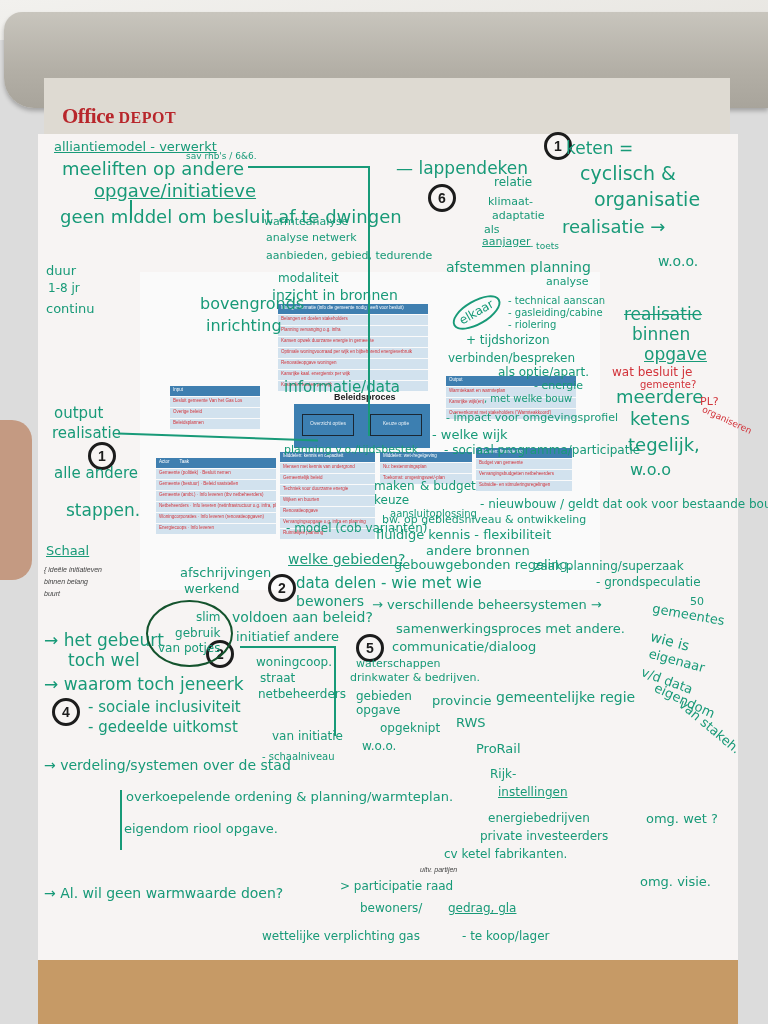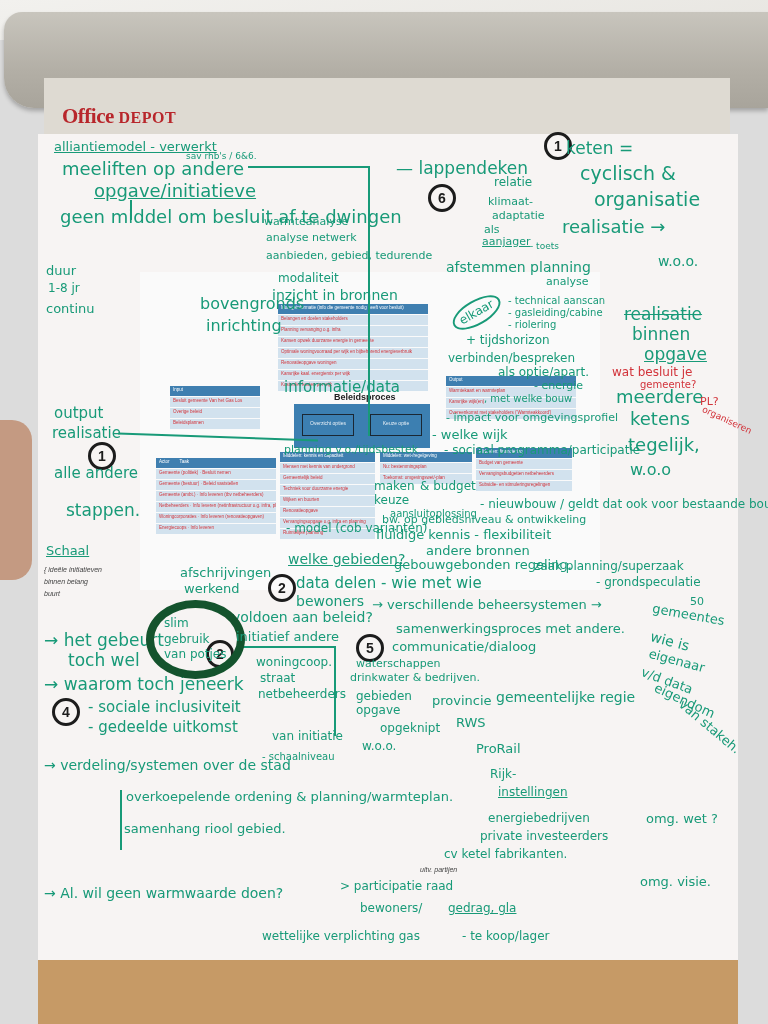--- a/index.html
+++ b/index.html
@@ -131,21 +131,21 @@
 <div class="k" style="left:44px;top:566px;">{ ideële initiatieven</div>
 <div class="k" style="left:44px;top:578px;">  binnen belang</div>
 <div class="k" style="left:44px;top:590px;">  buurt</div>
 <div class="g" style="left:44px;top:632px;font-size:17px;">→ het gebeurt</div>
 <div class="g" style="left:68px;top:652px;font-size:17px;">toch wel</div>
 <div class="g" style="left:44px;top:676px;font-size:17px;">→ waarom toch jeneerk</div>
 <div class="g" style="left:88px;top:700px;font-size:15px;">- sociale inclusiviteit</div>
 <div class="g" style="left:88px;top:720px;font-size:15px;">- gedeelde uitkomst</div>
 <div class="g" style="left:44px;top:758px;font-size:14px;">→ verdeling/systemen over de stad</div>
 <div class="g" style="left:126px;top:790px;font-size:13px;">overkoepelende ordening &amp; planning/warmteplan.</div>
-<div class="g" style="left:124px;top:822px;font-size:13px;">samenhang riool gebied.</div>
+<div class="g" style="left:124px;top:822px;font-size:13px;">eigendom riool opgave.</div>
 <div class="g" style="left:44px;top:886px;font-size:14px;">→ Al. wil geen warmwaarde doen?</div>
 <div class="g" style="left:262px;top:930px;font-size:12px;">wettelijke verplichting gas</div>
 
 <div class="g" style="left:396px;top:160px;font-size:17px;">— lappendeken</div>
 <div class="g" style="left:494px;top:176px;font-size:12px;">relatie</div>
 <div class="g" style="left:488px;top:196px;font-size:11px;">klimaat-</div>
 <div class="g" style="left:492px;top:210px;font-size:11px;">adaptatie</div>
 <div class="g" style="left:484px;top:224px;font-size:11px;">als</div>
 <div class="g" style="left:482px;top:236px;font-size:11px;text-decoration:underline;">aanjager</div>
 <div class="g" style="left:530px;top:242px;font-size:9px;">- toets</div>
@@ -181,21 +181,21 @@
 <div class="g" style="left:394px;top:558px;font-size:13px;">gebouwgebonden regeling.</div>
 <div class="g" style="left:286px;top:522px;font-size:12px;">- model (cob varianten)</div>
 <div class="g" style="left:288px;top:552px;font-size:14px;text-decoration:underline;">welke gebieden?</div>
 <div class="g" style="left:180px;top:566px;font-size:13px;">afschrijvingen</div>
 <div class="g" style="left:184px;top:582px;font-size:13px;">werkend</div>
 <div class="g" style="left:296px;top:576px;font-size:15px;">data delen - wie met wie</div>
 <div class="g" style="left:296px;top:594px;font-size:14px;">bewoners</div>
 <div class="g" style="left:232px;top:610px;font-size:14px;">voldoen aan beleid?</div>
 <div class="g" style="left:534px;top:560px;font-size:12px;">zaak planning/superzaak</div>
 <div class="g" style="left:596px;top:576px;font-size:12px;">- grondspeculatie</div>
-<div class="g" style="left:146px;top:600px;font-size:12px;border:8px solid #14532d;border-radius:50%;padding:8px 10px;line-height:1.3;"><span>slim</span><br><span>gebruik</span><br><span>van potjes</span></div>
+<div class="g" style="left:146px;top:600px;font-size:12px;border:2px solid #14532d;border-radius:50%;padding:8px 10px;line-height:1.3;text-align:right;"><span>slim</span><br><span>gebruik</span><br><span>van potjes</span></div>
 <div class="g" style="left:236px;top:630px;font-size:13px;">initiatief andere</div>
 <div class="g" style="left:256px;top:656px;font-size:12px;">woningcoop.</div>
 <div class="g" style="left:260px;top:672px;font-size:12px;">straat</div>
 <div class="g" style="left:258px;top:688px;font-size:12px;">netbeheerders</div>
 <div class="g" style="left:262px;top:752px;font-size:10px;text-align:center;">- schaalniveau</div>
 <div class="g" style="left:272px;top:730px;font-size:12px;">van initiatie</div>
 <div class="g" style="left:372px;top:598px;font-size:13px;">→ verschillende beheersystemen →</div>
 <div class="g" style="left:396px;top:622px;font-size:13px;">samenwerkingsproces met andere.</div>
 <div class="g" style="left:392px;top:640px;font-size:13px;">communicatie/dialoog</div>
 <div class="g" style="left:356px;top:658px;font-size:11px;">waterschappen</div>

